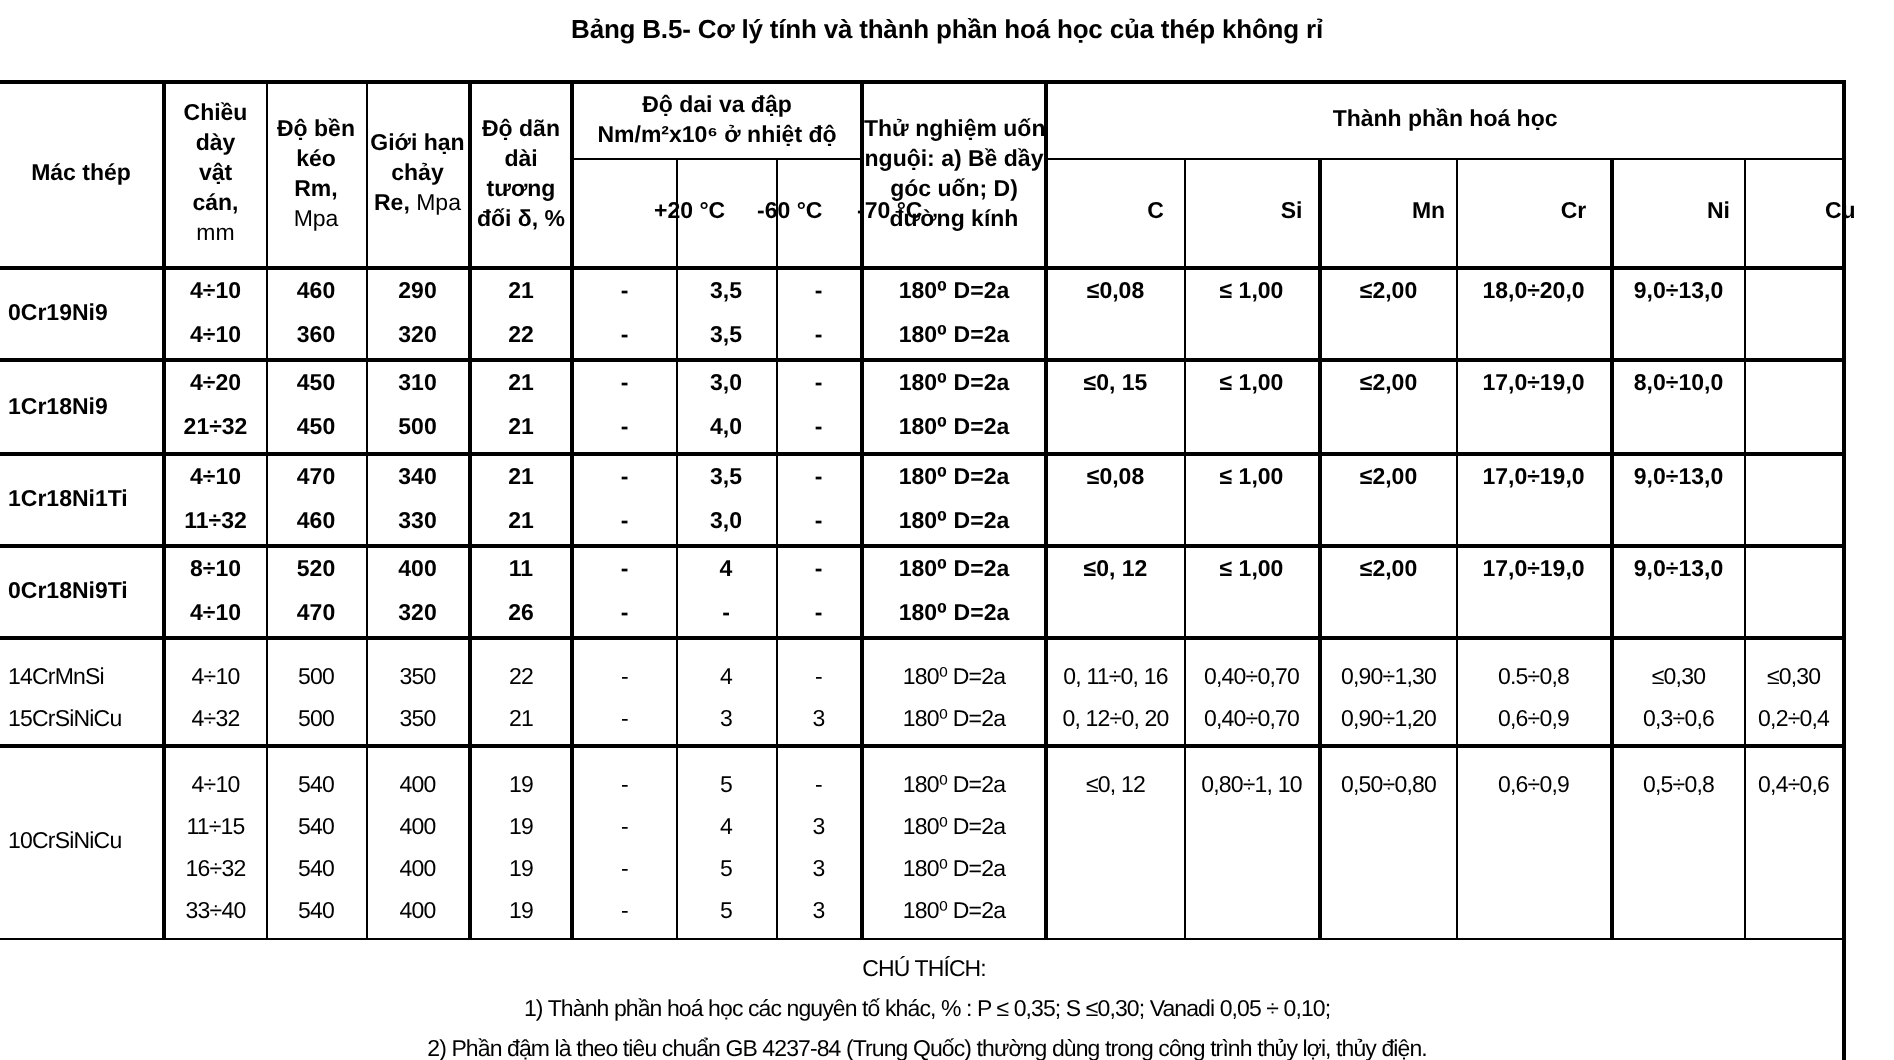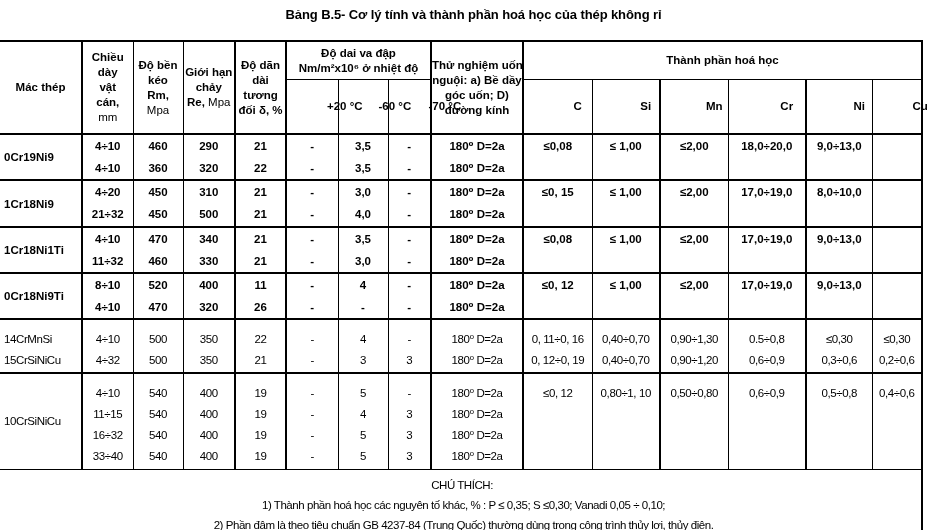--- a/index.html
+++ b/index.html
@@ -355,41 +355,41 @@
       <td class="tr">
             <div>-</div>
             <div>3</div>
           </td>
       <td class="tr">
             <div>180⁰ D=2a</div>
             <div>180⁰ D=2a</div>
           </td>
       <td>
             <div>0, 11÷0, 16</div>
-            <div>0, 12÷0, 19</div>
+            <div>0, 12÷0, 20</div>
           </td>
       <td class="tr">
             <div>0,40÷0,70</div>
             <div>0,40÷0,70</div>
           </td>
       <td>
             <div>0,90÷1,30</div>
             <div>0,90÷1,20</div>
           </td>
       <td class="tr">
             <div>0.5÷0,8</div>
             <div>0,6÷0,9</div>
           </td>
       <td>
             <div>≤0,30</div>
             <div>0,3÷0,6</div>
           </td>
       <td class="tr">
             <div>≤0,30</div>
-            <div>0,2÷0,6</div>
+            <div>0,2÷0,4</div>
           </td>
     </tr>
 
     <tr class="grp light-grp g6">
       <td class="first tr name mid">
             <div>10CrSiNiCu</div>
           </td>
       <td>
             <div>4÷10</div>
             <div>11÷15</div>

